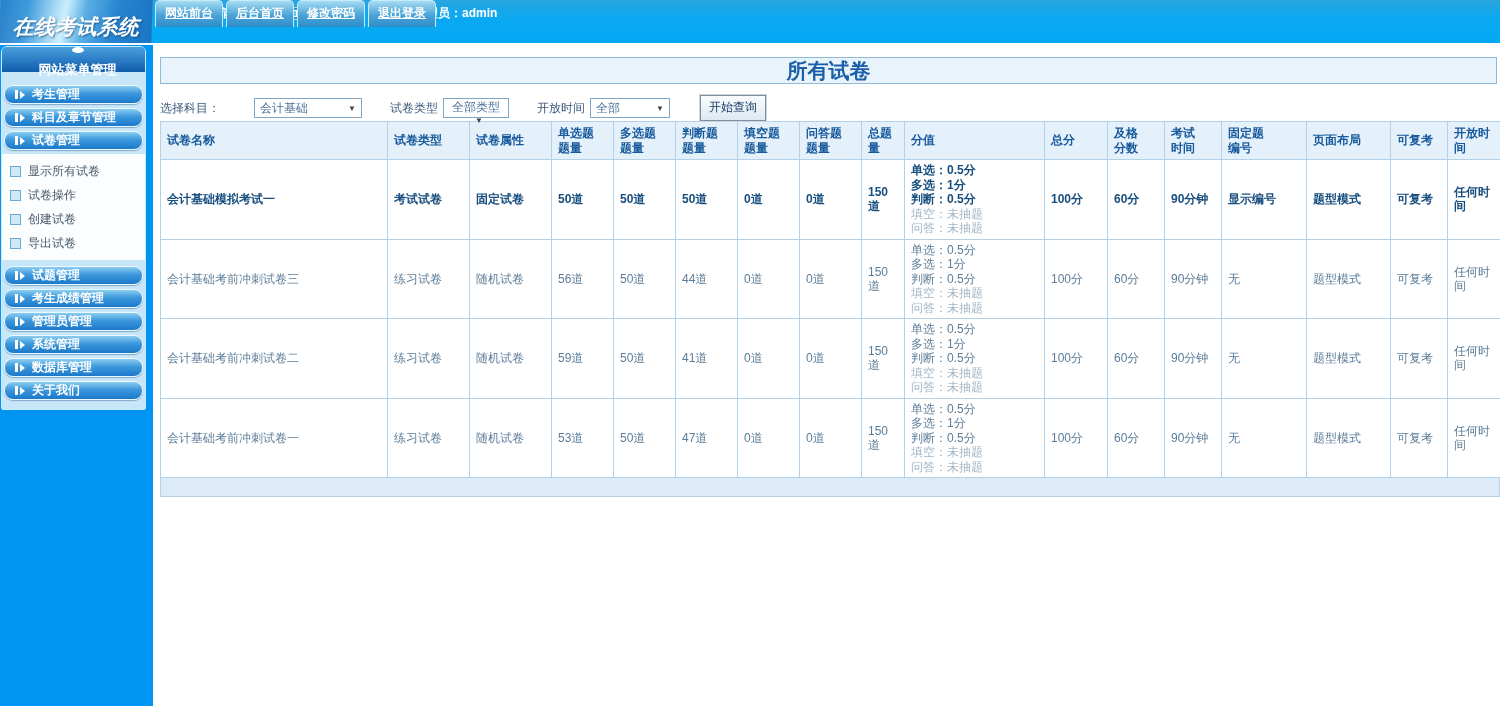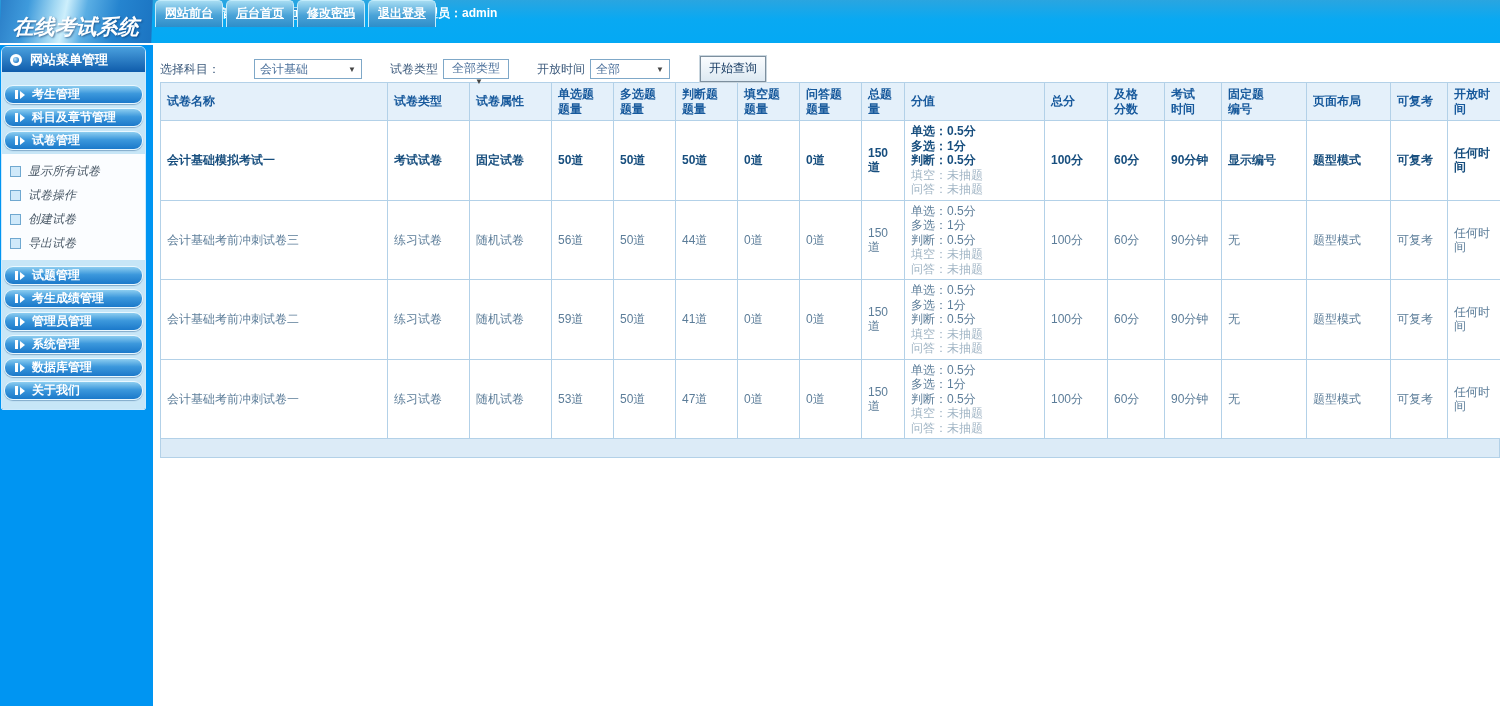--- a/index.html
+++ b/index.html
@@ -27,34 +27,34 @@
   .tabs { position:absolute; bottom:16px; left:3px; display:flex; gap:3px; }
   .tab { background:linear-gradient(180deg,#a6dcf2 0%,#4aa3d8 55%,#2e8ec9 100%);
     border:1px solid #c4ecfb; border-bottom:none; border-radius:5px 5px 0 0;
     padding:4px 9px 5px; color:#ffffff; font-size:12px; font-weight:bold; text-decoration:underline; cursor:pointer; }
 
   
   .sidebar { position:absolute; left:0; top:45px; width:153px; height:661px; background:#0095f2; }
   .panel { margin:1px 7px 0 1px; border:1px solid #cdeafd; border-radius:6px 6px 2px 2px; overflow:hidden; }
   .panel-header { height:25px; background:linear-gradient(180deg,#4aa0de 0%,#0f5cab 100%);
     display:flex; align-items:center; gap:8px; padding-left:8px;
-    color:#ffffff; font-size:13px; font-weight:bold; }
+    color:#ffffff; font-size:13px; font-weight:bold;flex-direction:column; }
   .circle-icon { width:12px; height:12px; border-radius:50%; border:3px solid #ffffff;
     background:radial-gradient(circle at 35% 35%, #bfe4fa 0%, #1a78c8 75%); }
   .panel-body { background:#c7e6f7; padding:13px 0 5px; }
   .menu-btn { height:19px; margin:0 2px 4px; display:flex; align-items:center; gap:7px; padding-left:10px;
     background:linear-gradient(180deg,#8ccdf0 0%,#3c98dc 45%,#1b79ca 100%);
     border:1px solid #eaf8ff; border-radius:9px; color:#ffffff; font-size:12px; font-weight:bold; cursor:pointer;
     box-shadow:0 1px 1px rgba(0,60,120,.35); }
   .menu-ic { display:inline-flex; align-items:center; gap:2px; }
   .menu-ic .bar { width:3px; height:9px; background:#ffffff; }
   .menu-ic .tri { width:0; height:0; border-left:5px solid #ffffff; border-top:4px solid transparent; border-bottom:4px solid transparent; }
   .submenu { background:#fbfdff; margin:1px 0 6px; padding:5px 0; }
   .submenu-item { height:24px; display:flex; align-items:center; gap:7px; padding-left:8px;
-    font-size:12px; color:#4b5a68; cursor:pointer;font-style:italic; }
+    font-size:12px; color:#4b5a68; cursor:pointer; }
   .sq { width:11px; height:11px; background:#cfe9fa; border:1px solid #6fa8d0; display:inline-block; }
 
   
   .main { position:absolute; left:153px; top:45px; width:1347px; height:661px; background:#ffffff; }
   .title-bar { margin:12px 3px 0 7px; height:27px; background:#e9f3fb; border:1px solid #8fb9d9;
     display:flex; align-items:center; justify-content:center; color:#1b5fa8; font-size:21px; font-weight:bold; }
   .filters { margin:13px 0 0 7px; height:22px; display:flex; align-items:center; font-size:12px; color:#3c5a7c; }
   .flabel { margin-right:5px; }
   .gap { margin-left:28px; }
   .sel { border:1px solid #7fa8c8; background:#ffffff; height:20px; display:flex; align-items:center;
@@ -200,20 +200,23 @@
             <span class="bar"></span>
             <span class="tri"></span>
           </span>
           <span>关于我们</span>
         </div>
       </div>
   </div>
 </div>
 
 <div class="main">
+  <div class="title-bar">
+    <span>所有试卷</span>
+  </div>
 
   <div class="filters">
     <span class="flabel">选择科目：</span>
     <div class="sel sel-subject">
       <span>会计基础</span>
       <span class="arrow">▼</span>
     </div>
     <span class="flabel gap">试卷类型</span>
     <div class="sel sel-type">
       <span>全部类型</span>

